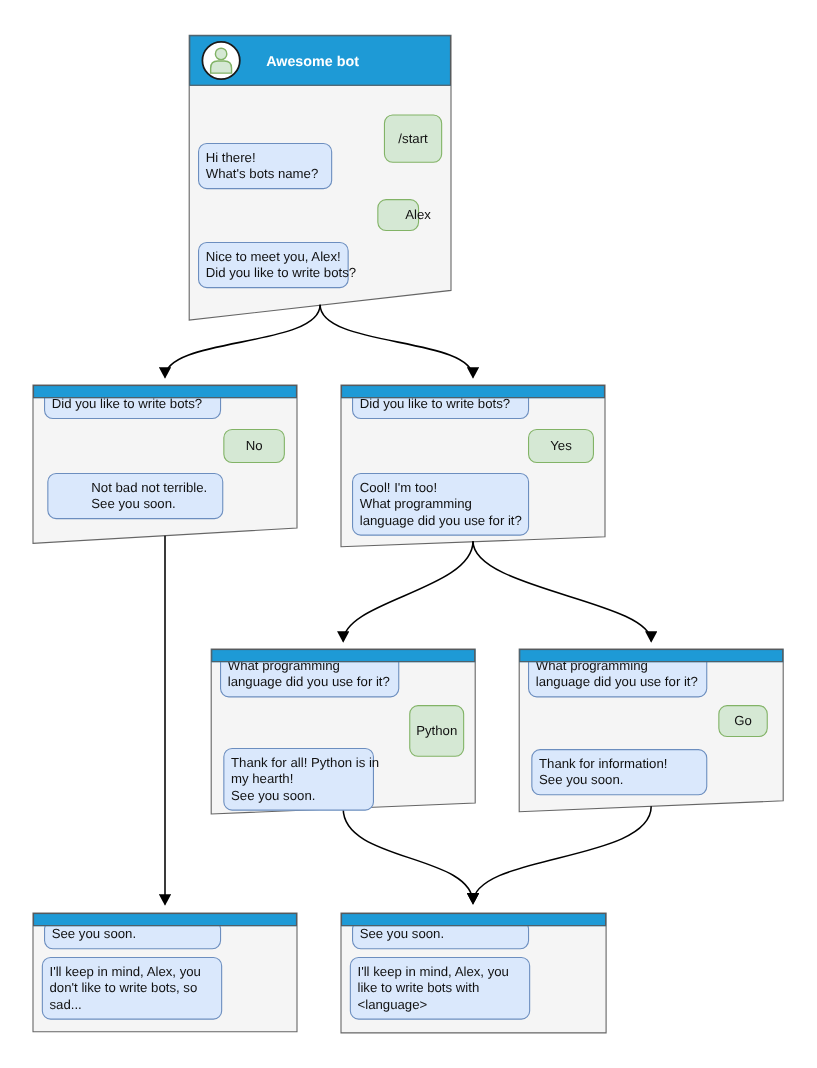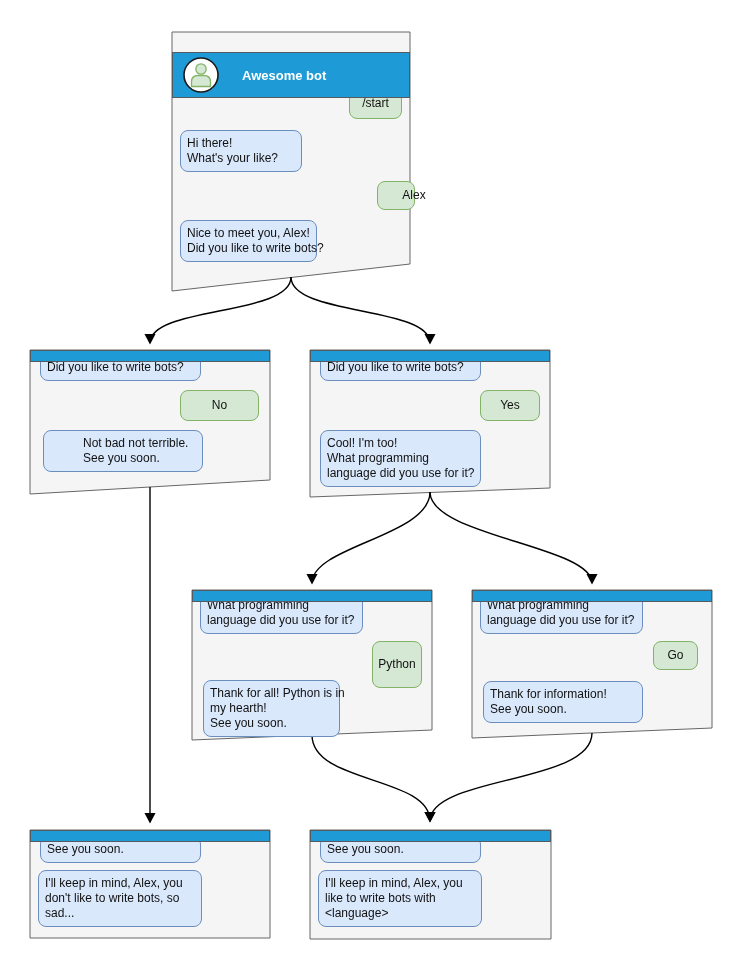--- a/index.html
+++ b/index.html
@@ -17,21 +17,21 @@
   .bot{background:#dae8fc;border-color:#6c8ebf;}
   .user{
     background:#d5e8d4;border-color:#82b366;
     display:flex;align-items:center;justify-content:center;
     padding:0;
   }
   .win-header{
     position:absolute;z-index:3;box-sizing:border-box;
     background:#1e9ad6;border:1px solid #555a5e;
   }
-  .main-header{display:flex;align-items:center;margin-top:20px;}
+  .main-header{display:flex;align-items:center;}
   .avatar{margin-left:9px;flex:0 0 auto;}
   .win-title{
     margin-left:22px;color:#ffffff;font-weight:bold;font-size:13px;
   }
 </style>
 </head>
 <body>
 
 <div id="canvas">
 
@@ -65,31 +65,31 @@
 
   <div>
     <div class="win-header main-header" style="left:172px;top:32px;width:238px;height:46px;">
       <svg class="avatar" width="38" height="38" viewBox="0 0 38 38">
         <circle cx="19" cy="19" r="17" fill="#ffffff" stroke="#1a1a1a" stroke-width="1.6"></circle>
         <circle cx="19" cy="13" r="5.2" fill="#d5e8d4" stroke="#82b366" stroke-width="1.3"></circle>
         <path d="M9.5,30.5 L9.5,26 Q9.5,19.5 16,19.5 L22,19.5 Q28.5,19.5 28.5,26 L28.5,30.5 Z" fill="#d5e8d4" stroke="#82b366" stroke-width="1.3"></path>
       </svg>
       <span class="win-title">Awesome bot</span>
     </div>
-    <div class="bubble user" style="right:341px;top:88px;width:53px;height:31px;">/start</div>
+    <div class="bubble user" style="right:341px;top:104px;width:53px;height:44px;">/start</div>
     <div class="bubble bot" style="left:180px;top:130px;width:122px;">Hi there!
-What's your like?</div>
-    <div class="bubble user" style="right:328px;top:181px;width:32px;height:29px;padding-left:36px;">Alex</div>
+What's bots name?</div>
+    <div class="bubble user" style="right:362px;top:181px;width:32px;height:29px;padding-left:36px;">Alex</div>
     <div class="bubble bot" style="left:180px;top:220px;width:137px;">Nice to meet you, Alex!
 Did you like to write bots?</div>
   </div>
 
   <div>
     <div class="bubble bot" style="left:40px;top:354px;width:161px;">Did you like to write bots?</div>
-    <div class="bubble user" style="right:484px;top:390px;width:79px;height:31px;">No</div>
+    <div class="bubble user" style="right:484px;top:390px;width:56px;height:31px;">No</div>
     <div class="bubble bot" style="left:43px;top:430px;width:160px;padding-left:39px;">Not bad not terrible.
 See you soon.</div>
     <div class="win-header" style="left:30px;top:350px;width:240px;height:12px;"></div>
   </div>
 
   <div>
     <div class="bubble bot" style="left:320px;top:354px;width:161px;">Did you like to write bots?</div>
     <div class="bubble user" style="right:203px;top:390px;width:60px;height:31px;">Yes</div>
     <div class="bubble bot" style="left:320px;top:430px;width:161px;">Cool! I'm too!
 What programming

